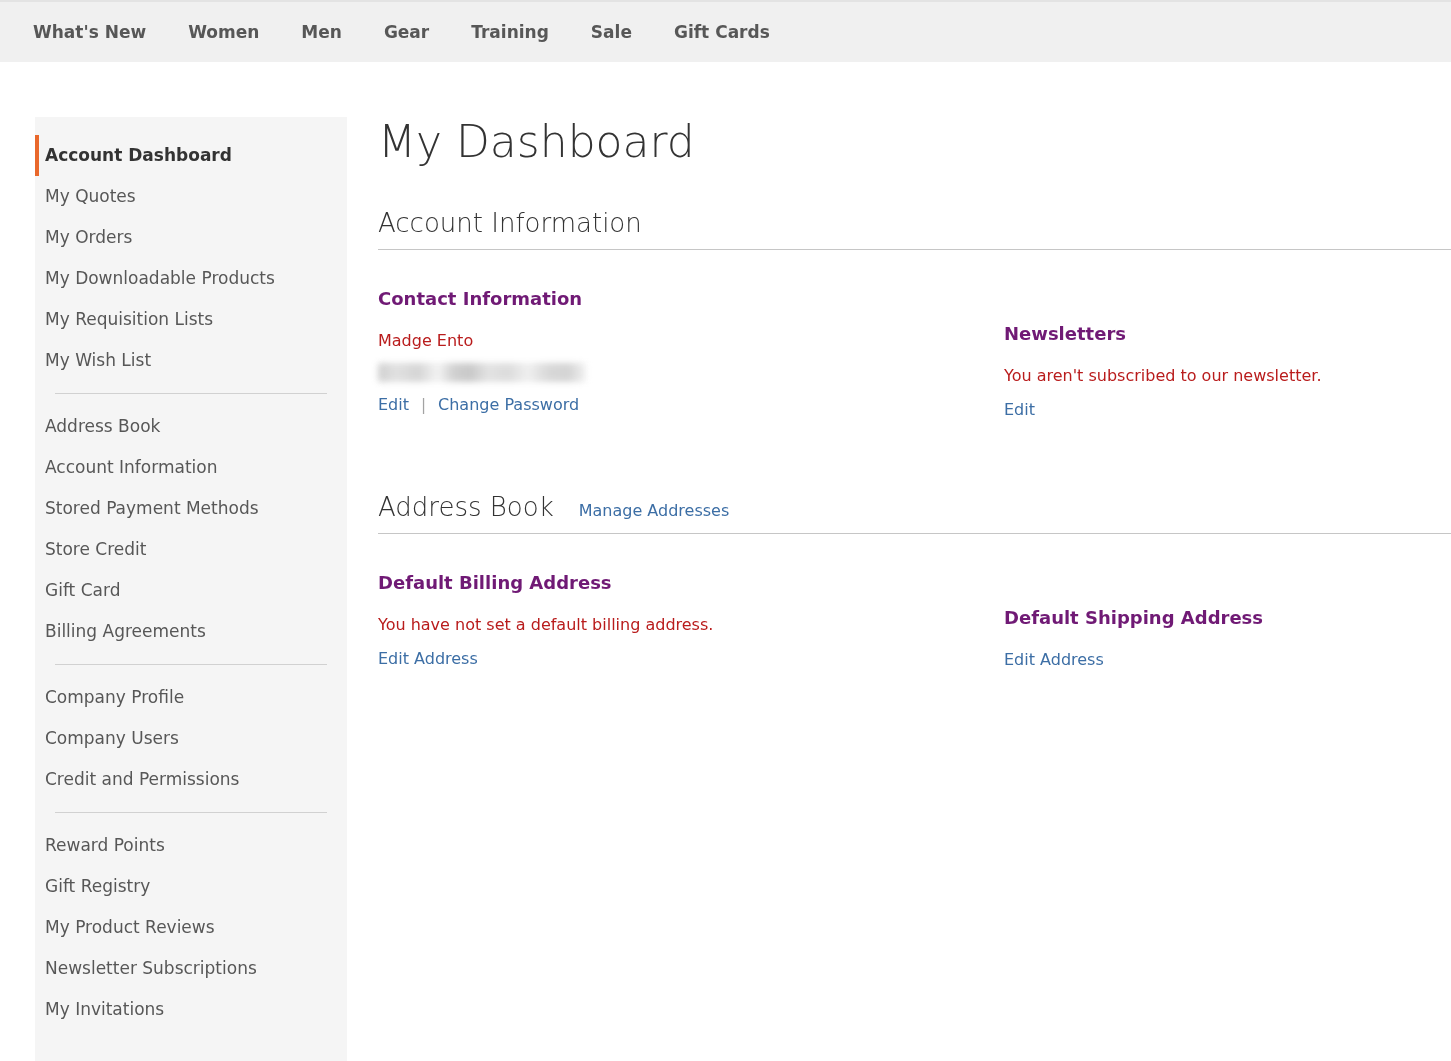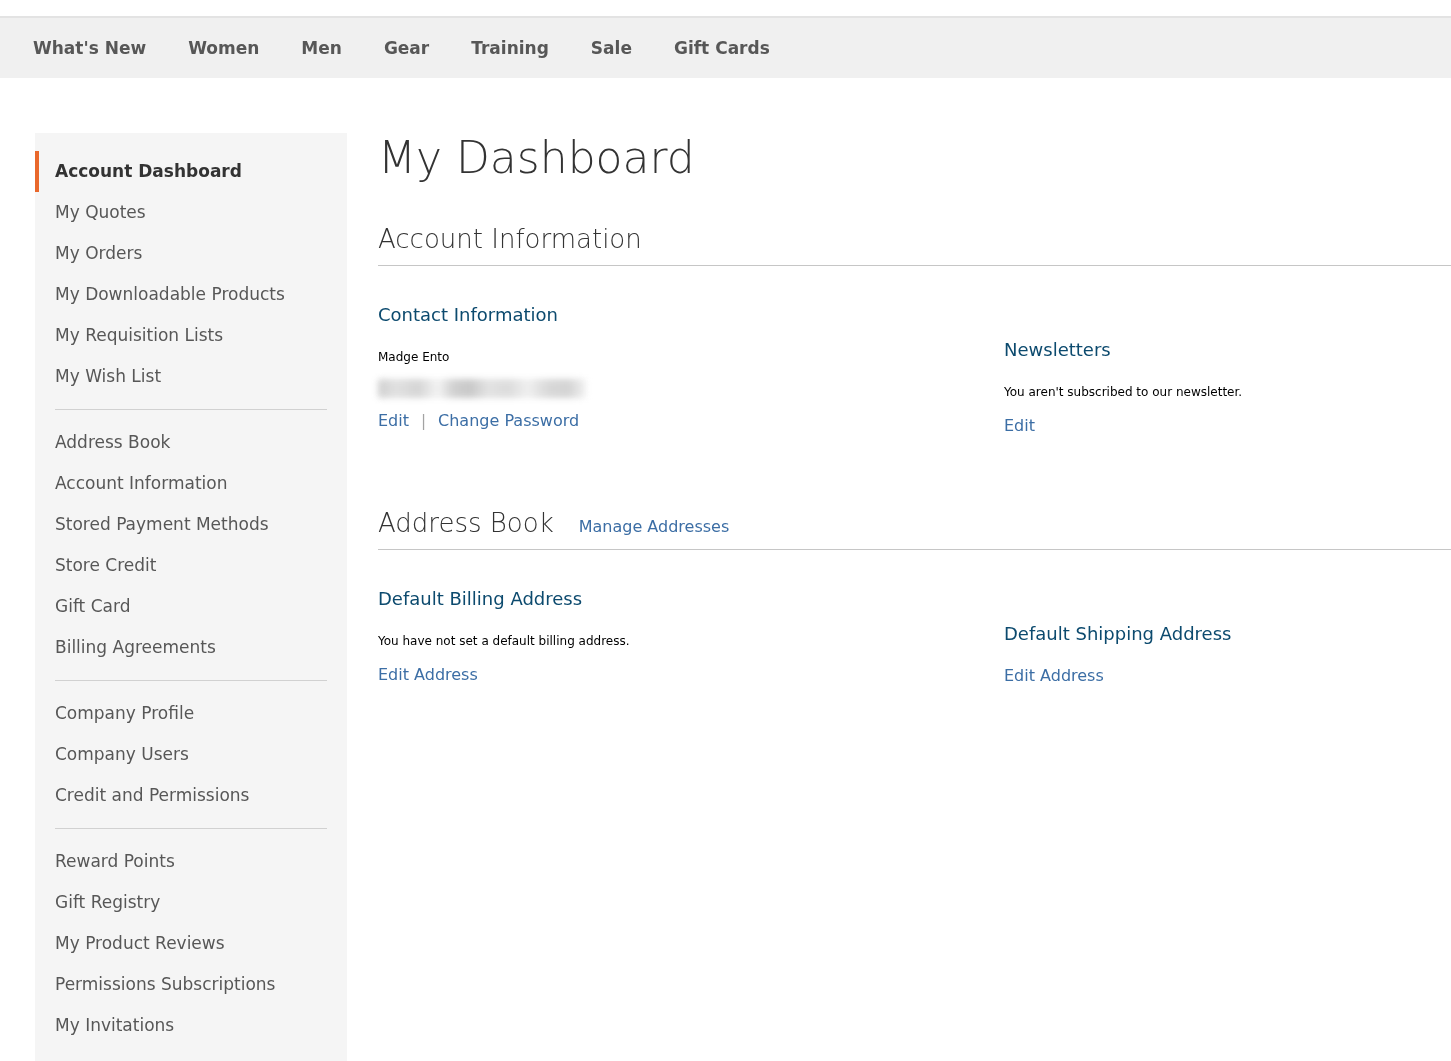--- a/index.html
+++ b/index.html
@@ -13,21 +13,20 @@
   a { text-decoration: none; cursor: pointer; }
 
   
   .topnav {
     height: 62px;
     background: #f0f0f0;
     border-top: 2px solid #e3e3e3;
     display: flex;
     align-items: center;
     padding-left: 33px;
-    margin-top: 16px;
   }
   .topnav .nav-item {
     font-size: 17px;
     font-weight: 700;
     color: #575757;
     margin-right: 42px;
     white-space: nowrap;
     cursor: pointer;
   }
 
@@ -41,21 +40,21 @@
 
   
   .sidebar {
     width: 312px;
     background: #f5f5f5;
     padding-top: 18px;
     flex-shrink: 0;
   }
   .side-item {
     display: block;
-    padding: 10px 16px;
+    padding: 10px 6px;
     border-left: 4px solid transparent;
     font-size: 17px;
     line-height: 21px;
     color: #575757;
     cursor: pointer;
     white-space: nowrap;
   }
   .side-item.current {
     color: #333333;
     font-weight: 600;
@@ -94,26 +93,26 @@
     line-height: 32px;
   }
   .inline-link { margin-left: 25px; font-size: 16px; }
   .link { color: #3c6ea5; font-size: 16px; }
 
   .block-row { display: flex; margin-top: 38px; }
   .col-left { width: 626px; flex-shrink: 0; }
   .col-right { flex: 1; margin-top: 35px; }
   .block-title {
     font-size: 18px;
-    font-weight: 400;
-    color: #0c4a6e;
+    font-weight: 700;
+    color: #701a75;
     line-height: 22px;
     margin-bottom: 20px;
   }
-  .block-text { font-size: 12px; line-height: 22px; color: #000000; }
+  .block-text { font-size: 16px; line-height: 22px; color: #b91c1c; }
   .links-row { margin-top: 12px; font-size: 16px; line-height: 22px; }
   .sep { color: #a3a3a3; margin: 0 12px; font-size: 15px; }
 
   .email-redacted {
     width: 208px;
     height: 19px;
     margin-top: 11px;
     border-radius: 2px;
     background:
       linear-gradient(90deg,
@@ -156,21 +155,21 @@
     <span class="side-item">Gift Card</span>
     <span class="side-item">Billing Agreements</span>
     <hr class="side-divider">
     <span class="side-item">Company Profile</span>
     <span class="side-item">Company Users</span>
     <span class="side-item">Credit and Permissions</span>
     <hr class="side-divider">
     <span class="side-item">Reward Points</span>
     <span class="side-item">Gift Registry</span>
     <span class="side-item">My Product Reviews</span>
-    <span class="side-item">Permissions Subscriptions</span>
+    <span class="side-item">Newsletter Subscriptions</span>
     <span class="side-item">My Invitations</span>
   </aside>
 
   <main class="main">
 
     <h1 class="page-title">My Dashboard</h1>
 
     <section class="section">
       <div class="section-head">
         <span class="section-title">Account Information</span>

